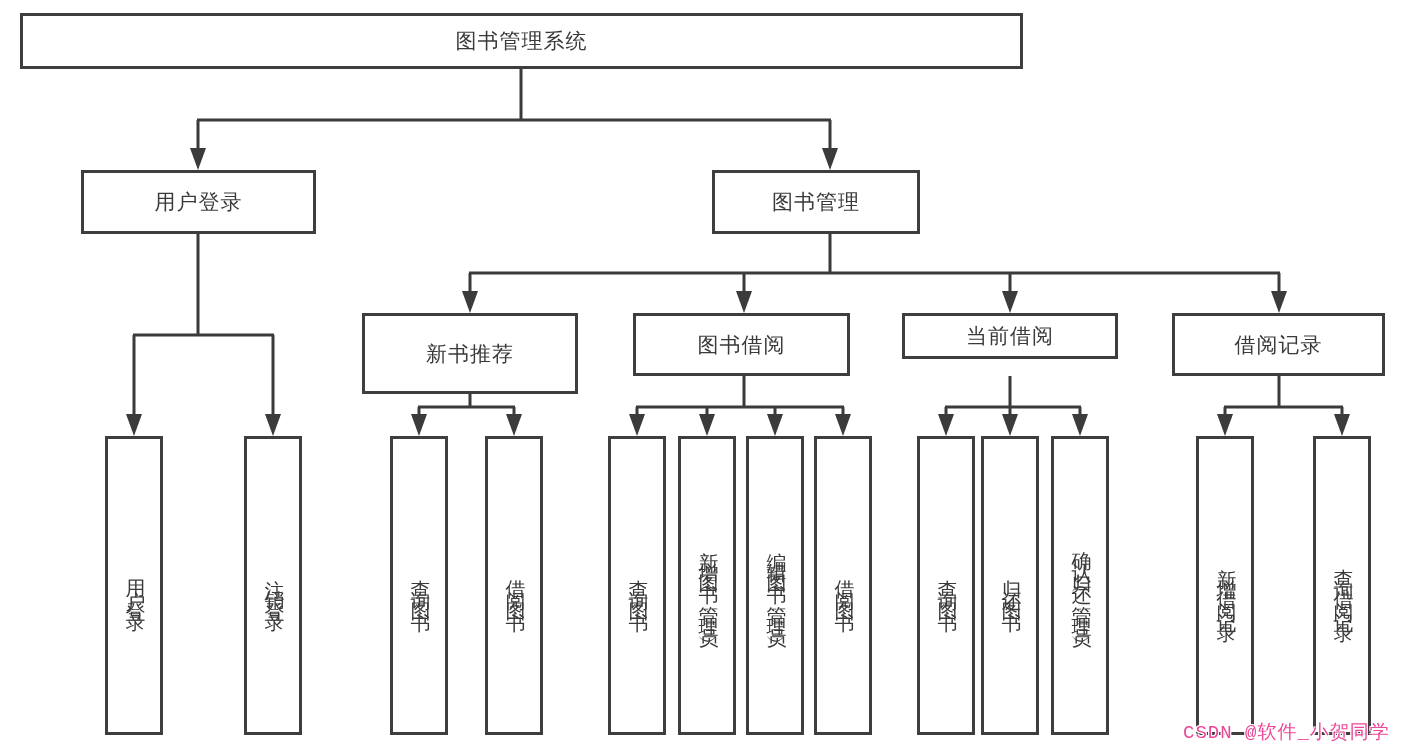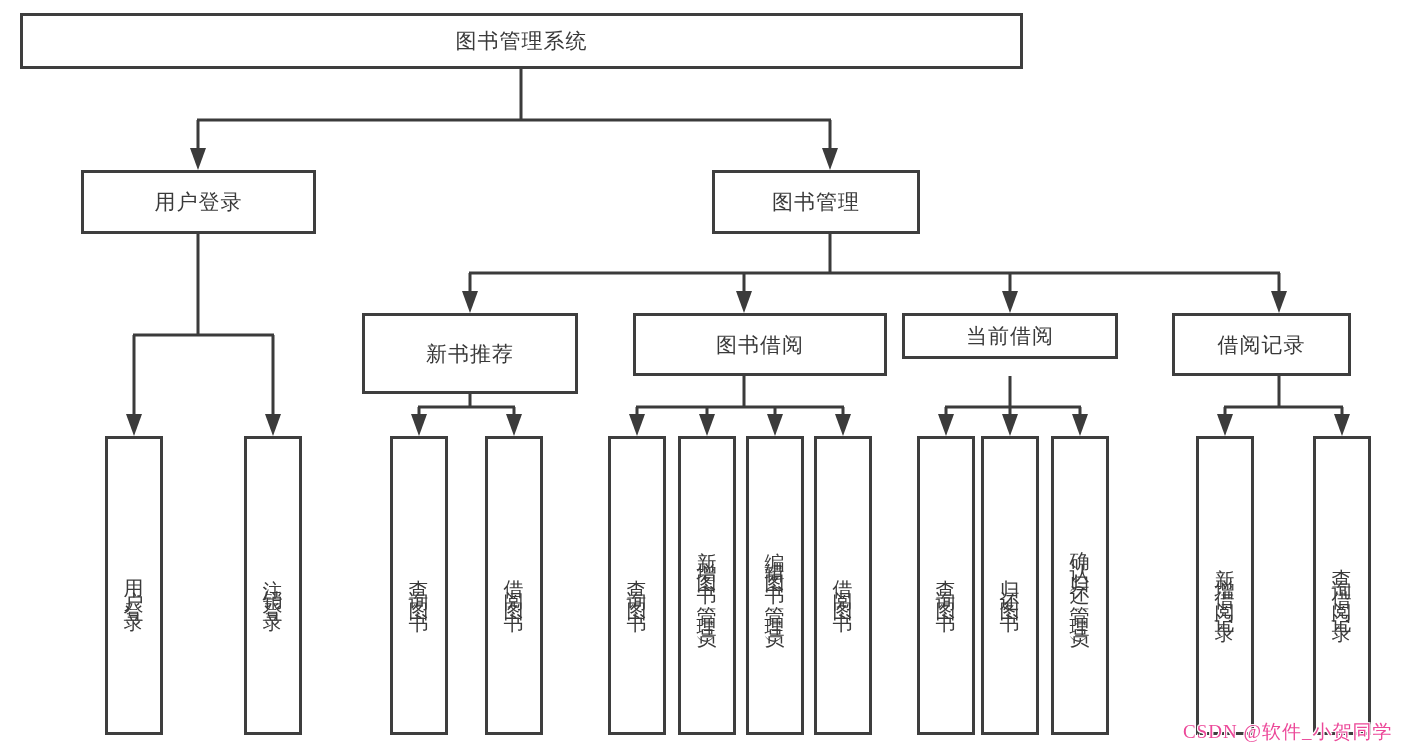--- a/index.html
+++ b/index.html
@@ -5,21 +5,21 @@
   html, body {
     margin: 0;
     padding: 0;
     background: #ffffff;
   }
   .canvas {
     position: relative;
     width: 1405px;
     height: 747px;
     background: #ffffff;
-    font-family: Liberation Serif, serif;
+    font-family: Liberation Mono, monospace;
     overflow: hidden;
   }
   svg.connectors {
     position: absolute;
     left: 0; top: 0;
     width: 1405px;
     height: 747px;
     pointer-events: none;
   }
   svg.connectors path {
@@ -136,27 +136,27 @@
   <div class="node h" style="left:81px;top:170px;width:235px;height:64px">
     <span>用户登录</span>
   </div>
   <div class="node h" style="left:712px;top:170px;width:208px;height:64px">
     <span>图书管理</span>
   </div>
 
   <div class="node h" style="left:362px;top:313px;width:216px;height:81px">
     <span>新书推荐</span>
   </div>
-  <div class="node h" style="left:633px;top:313px;width:254px;height:63px">
+  <div class="node h" style="left:633px;top:313px;width:217px;height:63px">
     <span>图书借阅</span>
   </div>
   <div class="node h" style="left:902px;top:313px;width:216px;height:46px">
     <span>当前借阅</span>
   </div>
-  <div class="node h" style="left:1172px;top:313px;width:179px;height:63px">
+  <div class="node h" style="left:1172px;top:313px;width:213px;height:63px">
     <span>借阅记录</span>
   </div>
 
   <div class="node v" style="left:105px;top:436px;width:58px;height:299px">
     <span>用户登录</span>
   </div>
   <div class="node v" style="left:244px;top:436px;width:58px;height:299px">
     <span>注销登录</span>
   </div>
 

